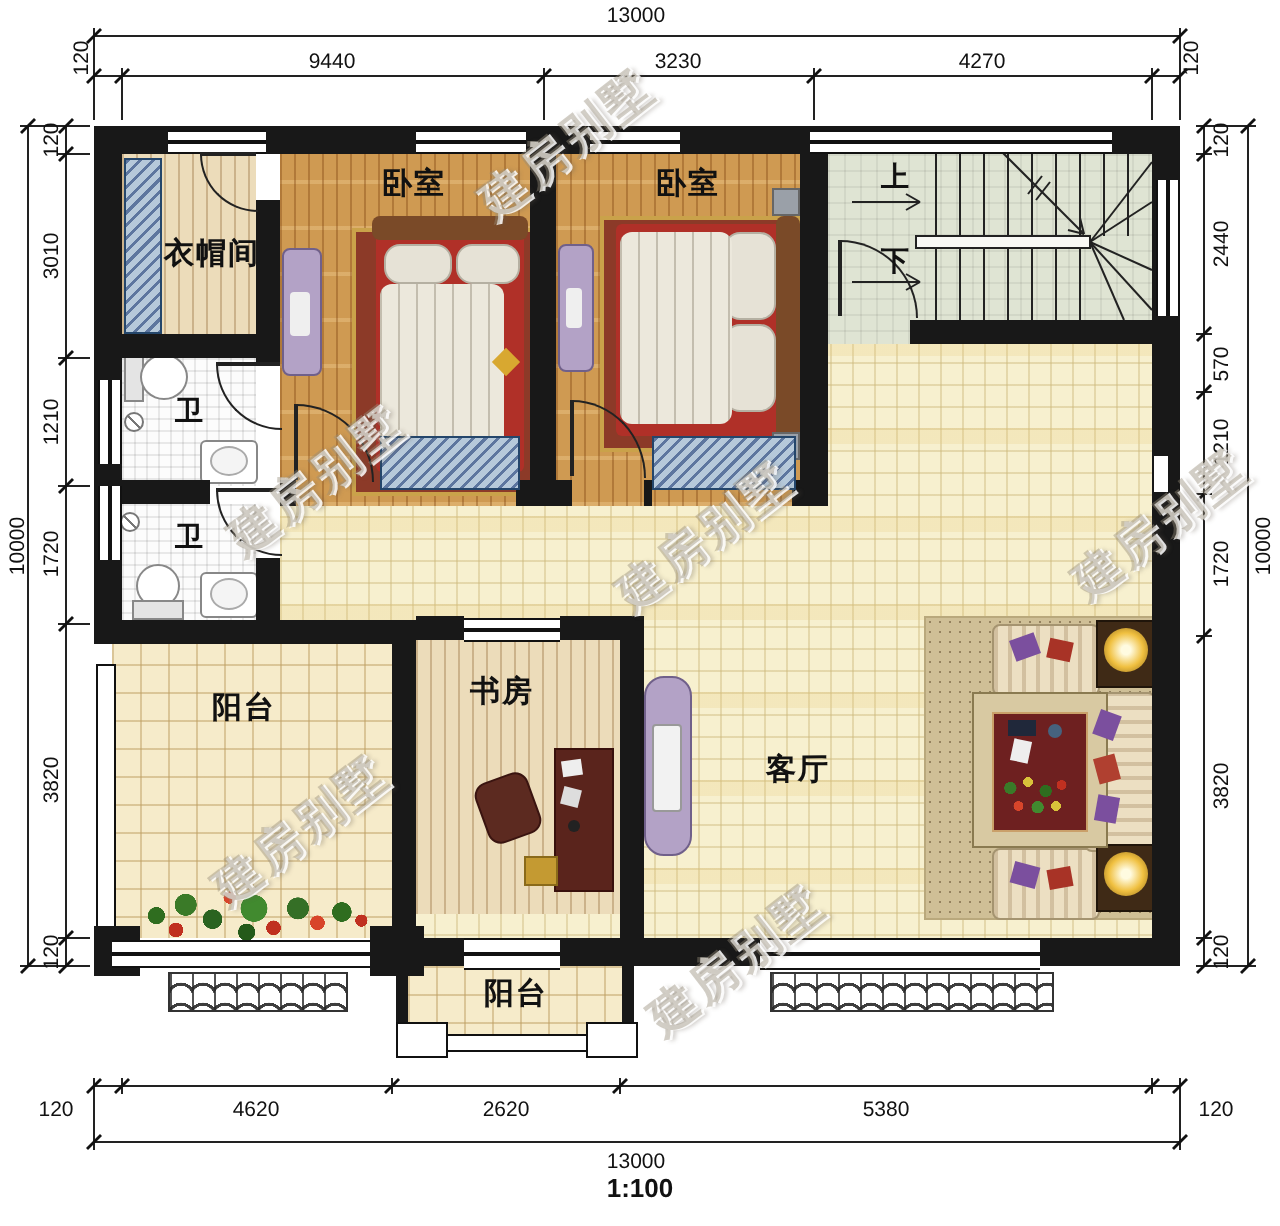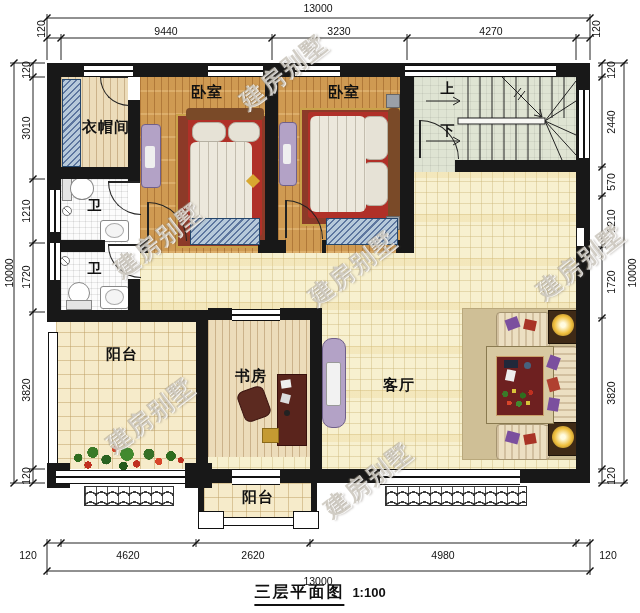--- a/index.html
+++ b/index.html
@@ -166,21 +166,21 @@
   <div class="dim v" style="left:611px;top:122px">2440</div>
   <div class="dim v" style="left:611px;top:182px">570</div>
   <div class="dim v" style="left:611px;top:221px">1210</div>
   <div class="dim v" style="left:611px;top:282px">1720</div>
   <div class="dim v" style="left:611px;top:393px">3820</div>
   <div class="dim v" style="left:611px;top:476px">120</div>
 
   <div class="dim" style="left:28px;top:555px">120</div>
   <div class="dim" style="left:128px;top:555px">4620</div>
   <div class="dim" style="left:253px;top:555px">2620</div>
-  <div class="dim" style="left:443px;top:555px">4980</div>
+  <div class="dim" style="left:443px;top:555px">5380</div>
   <div class="dim" style="left:608px;top:555px">120</div>
   <div class="dim" style="left:318px;top:581px">13000</div>
 
   <div class="abs floor-hall" style="left:140px;top:170px;width:436px;height:299px"></div>
   <div class="abs floor-stair" style="left:414px;top:77px;width:162px;height:95px"></div>
   <div class="abs floor-wood" style="left:140px;top:77px;width:125px;height:176px"></div>
   <div class="abs floor-wood" style="left:278px;top:77px;width:122px;height:176px"></div>
   <div class="abs floor-pale" style="left:61px;top:77px;width:67px;height:90px"></div>
   <div class="abs floor-bath" style="left:61px;top:179px;width:67px;height:64px"></div>
   <div class="abs floor-bath" style="left:61px;top:252px;width:67px;height:58px"></div>
@@ -377,30 +377,29 @@
       radial-gradient(circle 5px at 94% 62%,#c03020 60%,transparent 62%),
       radial-gradient(circle 7px at 47% 78%,#245a1a 60%,transparent 62%)"></div>
 
   <div class="rlabel" style="left:106px;top:127px">衣帽间</div>
   <div class="rlabel" style="left:207px;top:92px">卧室</div>
   <div class="rlabel" style="left:344px;top:92px">卧室</div>
   <div class="rlabel sm" style="left:95px;top:206px">卫</div>
   <div class="rlabel sm" style="left:95px;top:269px">卫</div>
   <div class="rlabel sm" style="left:448px;top:89px">上</div>
   <div class="rlabel sm" style="left:448px;top:131px">下</div>
-  <div class="rlabel" style="left:251px;top:376px">书房</div>
+  <div class="rlabel" style="left:251px;top:346px">书房</div>
   <div class="rlabel" style="left:399px;top:385px">客厅</div>
   <div class="rlabel" style="left:122px;top:354px">阳台</div>
   <div class="rlabel" style="left:258px;top:497px">阳台</div>
 
   <div class="wm" style="left:283px;top:72px">建房别墅</div>
   <div class="wm" style="left:158px;top:240px">建房别墅</div>
   <div class="wm" style="left:352px;top:268px">建房别墅</div>
   <div class="wm" style="left:580px;top:262px">建房别墅</div>
   <div class="wm" style="left:150px;top:415px">建房别墅</div>
   <div class="wm" style="left:368px;top:480px">建房别墅</div>
 
   <div class="title-wrap" style="left:320px;top:594px">
-    <span class="title-name">三层平面图</span>
     <span class="title-scale">1:100</span>
   </div>
 
 </div>
 
 </body></html>

